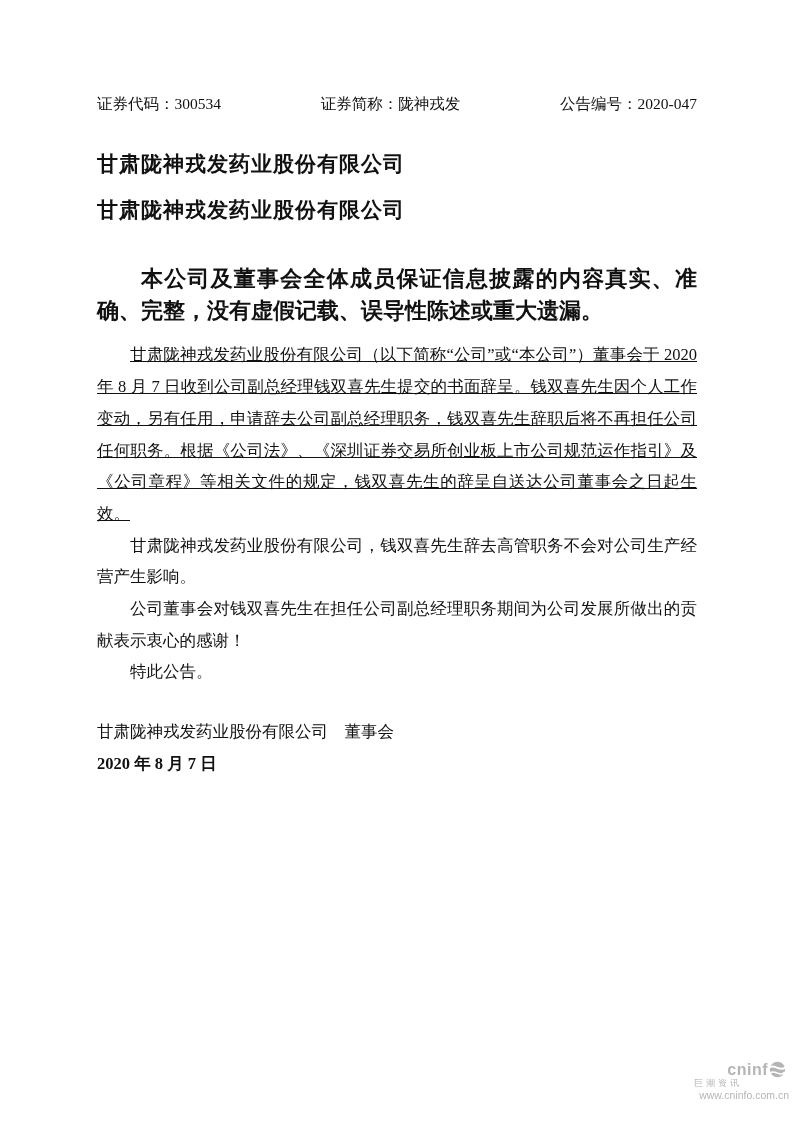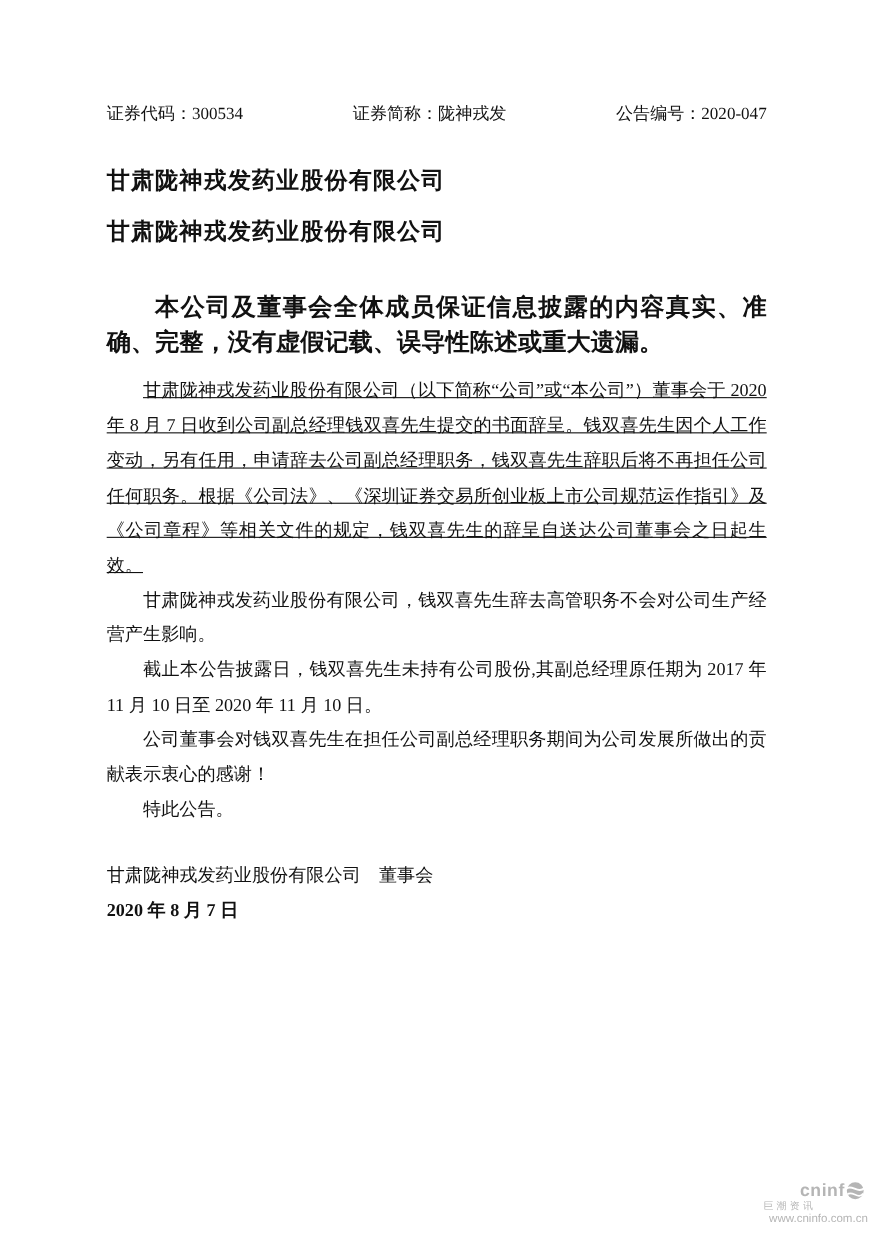--- a/index.html
+++ b/index.html
@@ -72,21 +72,21 @@
   .signature .company-line {
     padding-right: 6px;
   }
   .signature .date-line {
     padding-right: 11px;
     font-weight: bold;
   }
   .cninfo-logo {
     position: absolute;
     right: 4px;
-    bottom: 7px;
+    bottom: 20px;
     width: 95px;
     text-align: center;
     color: #b5b5b5;
     font-family: "Liberation Sans", "DejaVu Sans", sans-serif;
     user-select: none;
   }
   .cninfo-logo .brand-row {
     display: flex;
     align-items: center;
     justify-content: flex-end;
@@ -132,21 +132,20 @@
 
     <div class="title-block">
       <div>甘肃陇神戎发药业股份有限公司</div>
       <div>甘肃陇神戎发药业股份有限公司</div>
     </div>
 
     <p class="statement">本公司及董事会全体成员保证信息披露的内容真实、准确、完整，没有虚假记载、误导性陈述或重大遗漏。</p>
 
     <p class="para first">甘肃陇神戎发药业股份有限公司（以下简称“公司”或“本公司”）董事会于 2020 年 8 月 7 日收到公司副总经理钱双喜先生提交的书面辞呈。钱双喜先生因个人工作变动，另有任用，申请辞去公司副总经理职务，钱双喜先生辞职后将不再担任公司任何职务。根据《公司法》、《深圳证券交易所创业板上市公司规范运作指引》及《公司章程》等相关文件的规定，钱双喜先生的辞呈自送达公司董事会之日起生效。</p>
     <p class="para">甘肃陇神戎发药业股份有限公司，钱双喜先生辞去高管职务不会对公司生产经营产生影响。</p>
-    <p class="para">截止本公告披露日，钱双喜先生未持有公司股份,其副总经理原任期为 2017 年 11 月 10 日至 2020 年 11 月 10 日。</p>
     <p class="para">公司董事会对钱双喜先生在担任公司副总经理职务期间为公司发展所做出的贡献表示衷心的感谢！</p>
     <p class="closing">特此公告。</p>
 
     <div class="signature">
       <div class="company-line">甘肃陇神戎发药业股份有限公司　董事会</div>
       <div class="date-line">2020 年 8 月 7 日</div>
     </div>
 
   </div>
 

